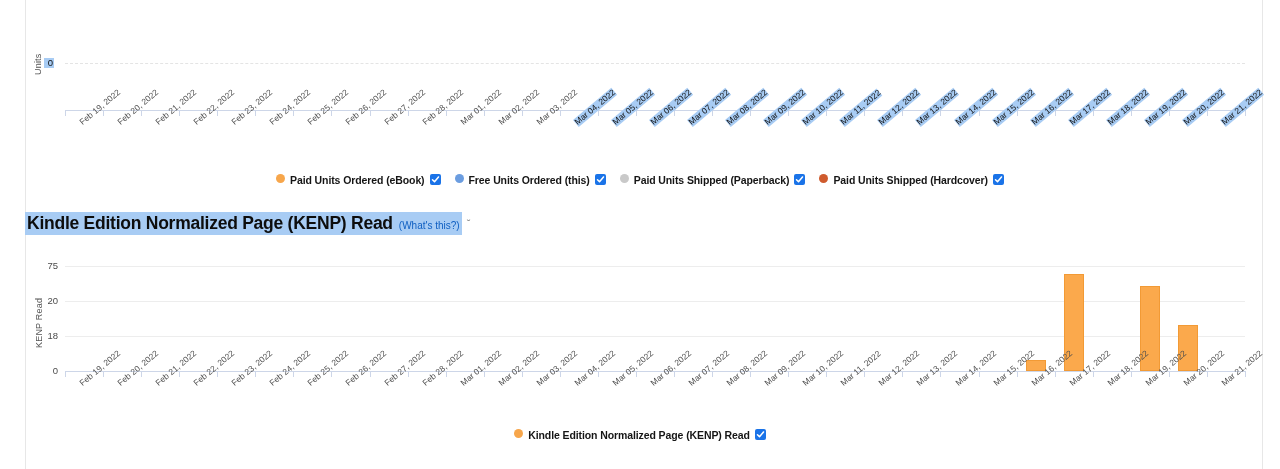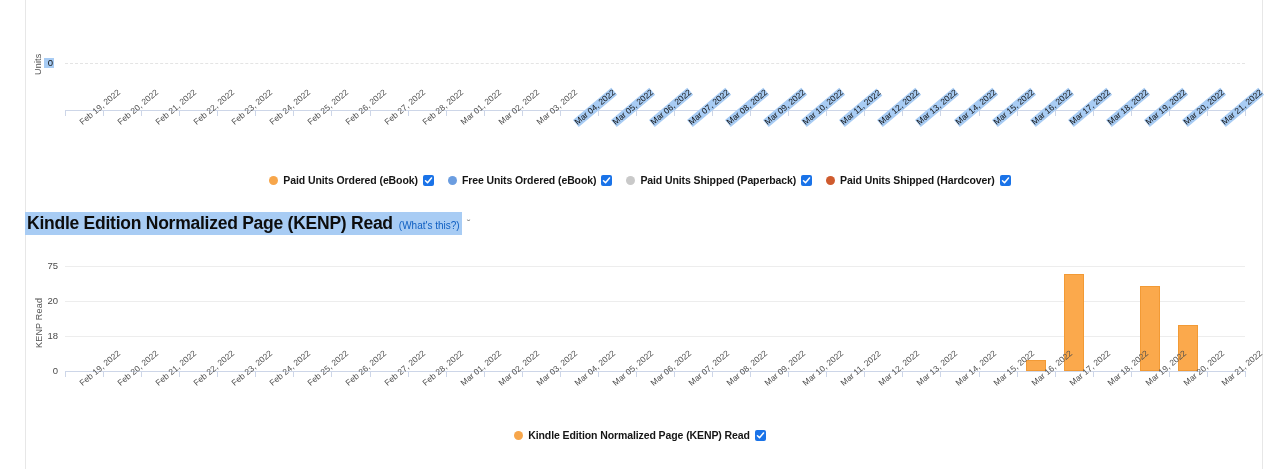--- a/index.html
+++ b/index.html
@@ -92,21 +92,21 @@
     display: flex;
     align-items: center;
     justify-content: center;
     gap: 0px;
     white-space: nowrap;
     width: 100%;
     left: 0;
   }
   .legend-item {
     display: inline-flex;
-    align-items: center;
+    align-items: flex-start;
     gap: 5px;
     margin: 0 7px;
   }
   .legend-dot {
     width: 9px; height: 9px; border-radius: 50%;
     display: inline-block; flex: 0 0 auto;
   }
   .legend-label {
     font-size: 10.5px;
     font-weight: bold;
@@ -247,21 +247,21 @@
             <span class="legend-dot" style="background: rgb(247, 166, 75);"></span>
             <span class="legend-label">Paid Units Ordered (eBook)</span>
             <span class="legend-check">
               <svg width="9" height="9" viewBox="0 0 12 12">
                 <path d="M2 6.3 L4.7 9 L10 2.6" fill="none" stroke="#ffffff" stroke-width="2" stroke-linecap="round" stroke-linejoin="round"></path>
               </svg>
             </span>
           </div>
           <div class="legend-item">
             <span class="legend-dot" style="background: rgb(107, 157, 224);"></span>
-            <span class="legend-label">Free Units Ordered (eBook)</span>
+            <span class="legend-label">Free Units Ordered (this)</span>
             <span class="legend-check">
               <svg width="9" height="9" viewBox="0 0 12 12">
                 <path d="M2 6.3 L4.7 9 L10 2.6" fill="none" stroke="#ffffff" stroke-width="2" stroke-linecap="round" stroke-linejoin="round"></path>
               </svg>
             </span>
           </div>
           <div class="legend-item">
             <span class="legend-dot" style="background: rgb(201, 201, 201);"></span>
             <span class="legend-label">Paid Units Shipped (Paperback)</span>
             <span class="legend-check">

